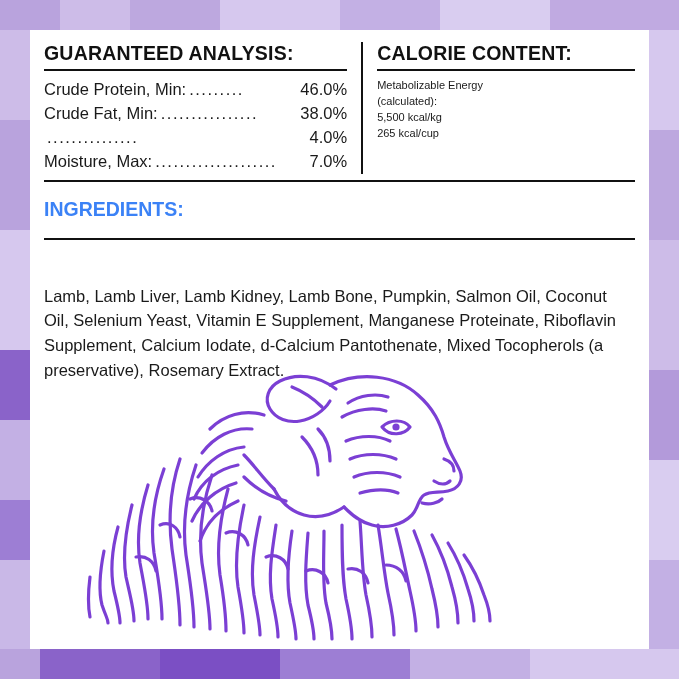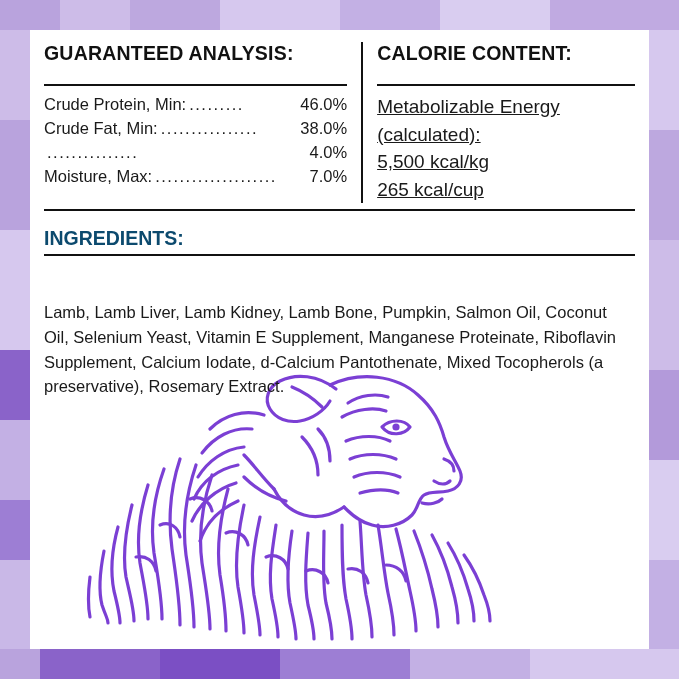--- a/index.html
+++ b/index.html
@@ -74,21 +74,21 @@
   .panel-right {
     width: 46%;
     padding-left: 14px;
   }
 
   .sec-title {
     font-size: 19.5px;
     font-weight: bold;
     letter-spacing: .2px;
     color: #111;
-    padding-bottom: 19px;
+    padding-bottom: 4px;
     border-bottom: 2.5px solid #111;
     margin: 0 0 7px 0;
     white-space: nowrap;
   }
 
   .ga-row {
     display: flex;
     align-items: flex-end;
     font-size: 16.5px;
     line-height: 1.45;
@@ -100,39 +100,38 @@
     flex: 1 1 auto;
     overflow: hidden;
     white-space: nowrap;
     margin: 0 3px;
     letter-spacing: 1.5px;
     color: #1a1a1a;
   }
   .ga-value { flex: 0 0 auto; }
 
   .cal-line {
-    font-size: 19px;
+    font-size: 11px;
     line-height: 1.45;
     color: #1a1a1a;
     white-space: nowrap;
-    text-decoration: underline;
   }
 
   .hr-full {
     border: 0;
     border-top: 2.5px solid #111;
     margin: 6px 0 0 0;
   }
 
   .ing-block { margin-top: 16px; }
   .ing-title {
     font-size: 19.5px;
     font-weight: bold;
-    color: #0c4a6e;
-    padding-bottom: 4px;
+    color: #3b82f6;
+    padding-bottom: 17px;
     border-bottom: 2.5px solid #111;
     margin: 0 0 10px 0;
   }
   .ing-text {
     font-size: 16.5px;
     line-height: 1.5;
     color: #1a1a1a;
     margin-top: 44px;
   }
 

